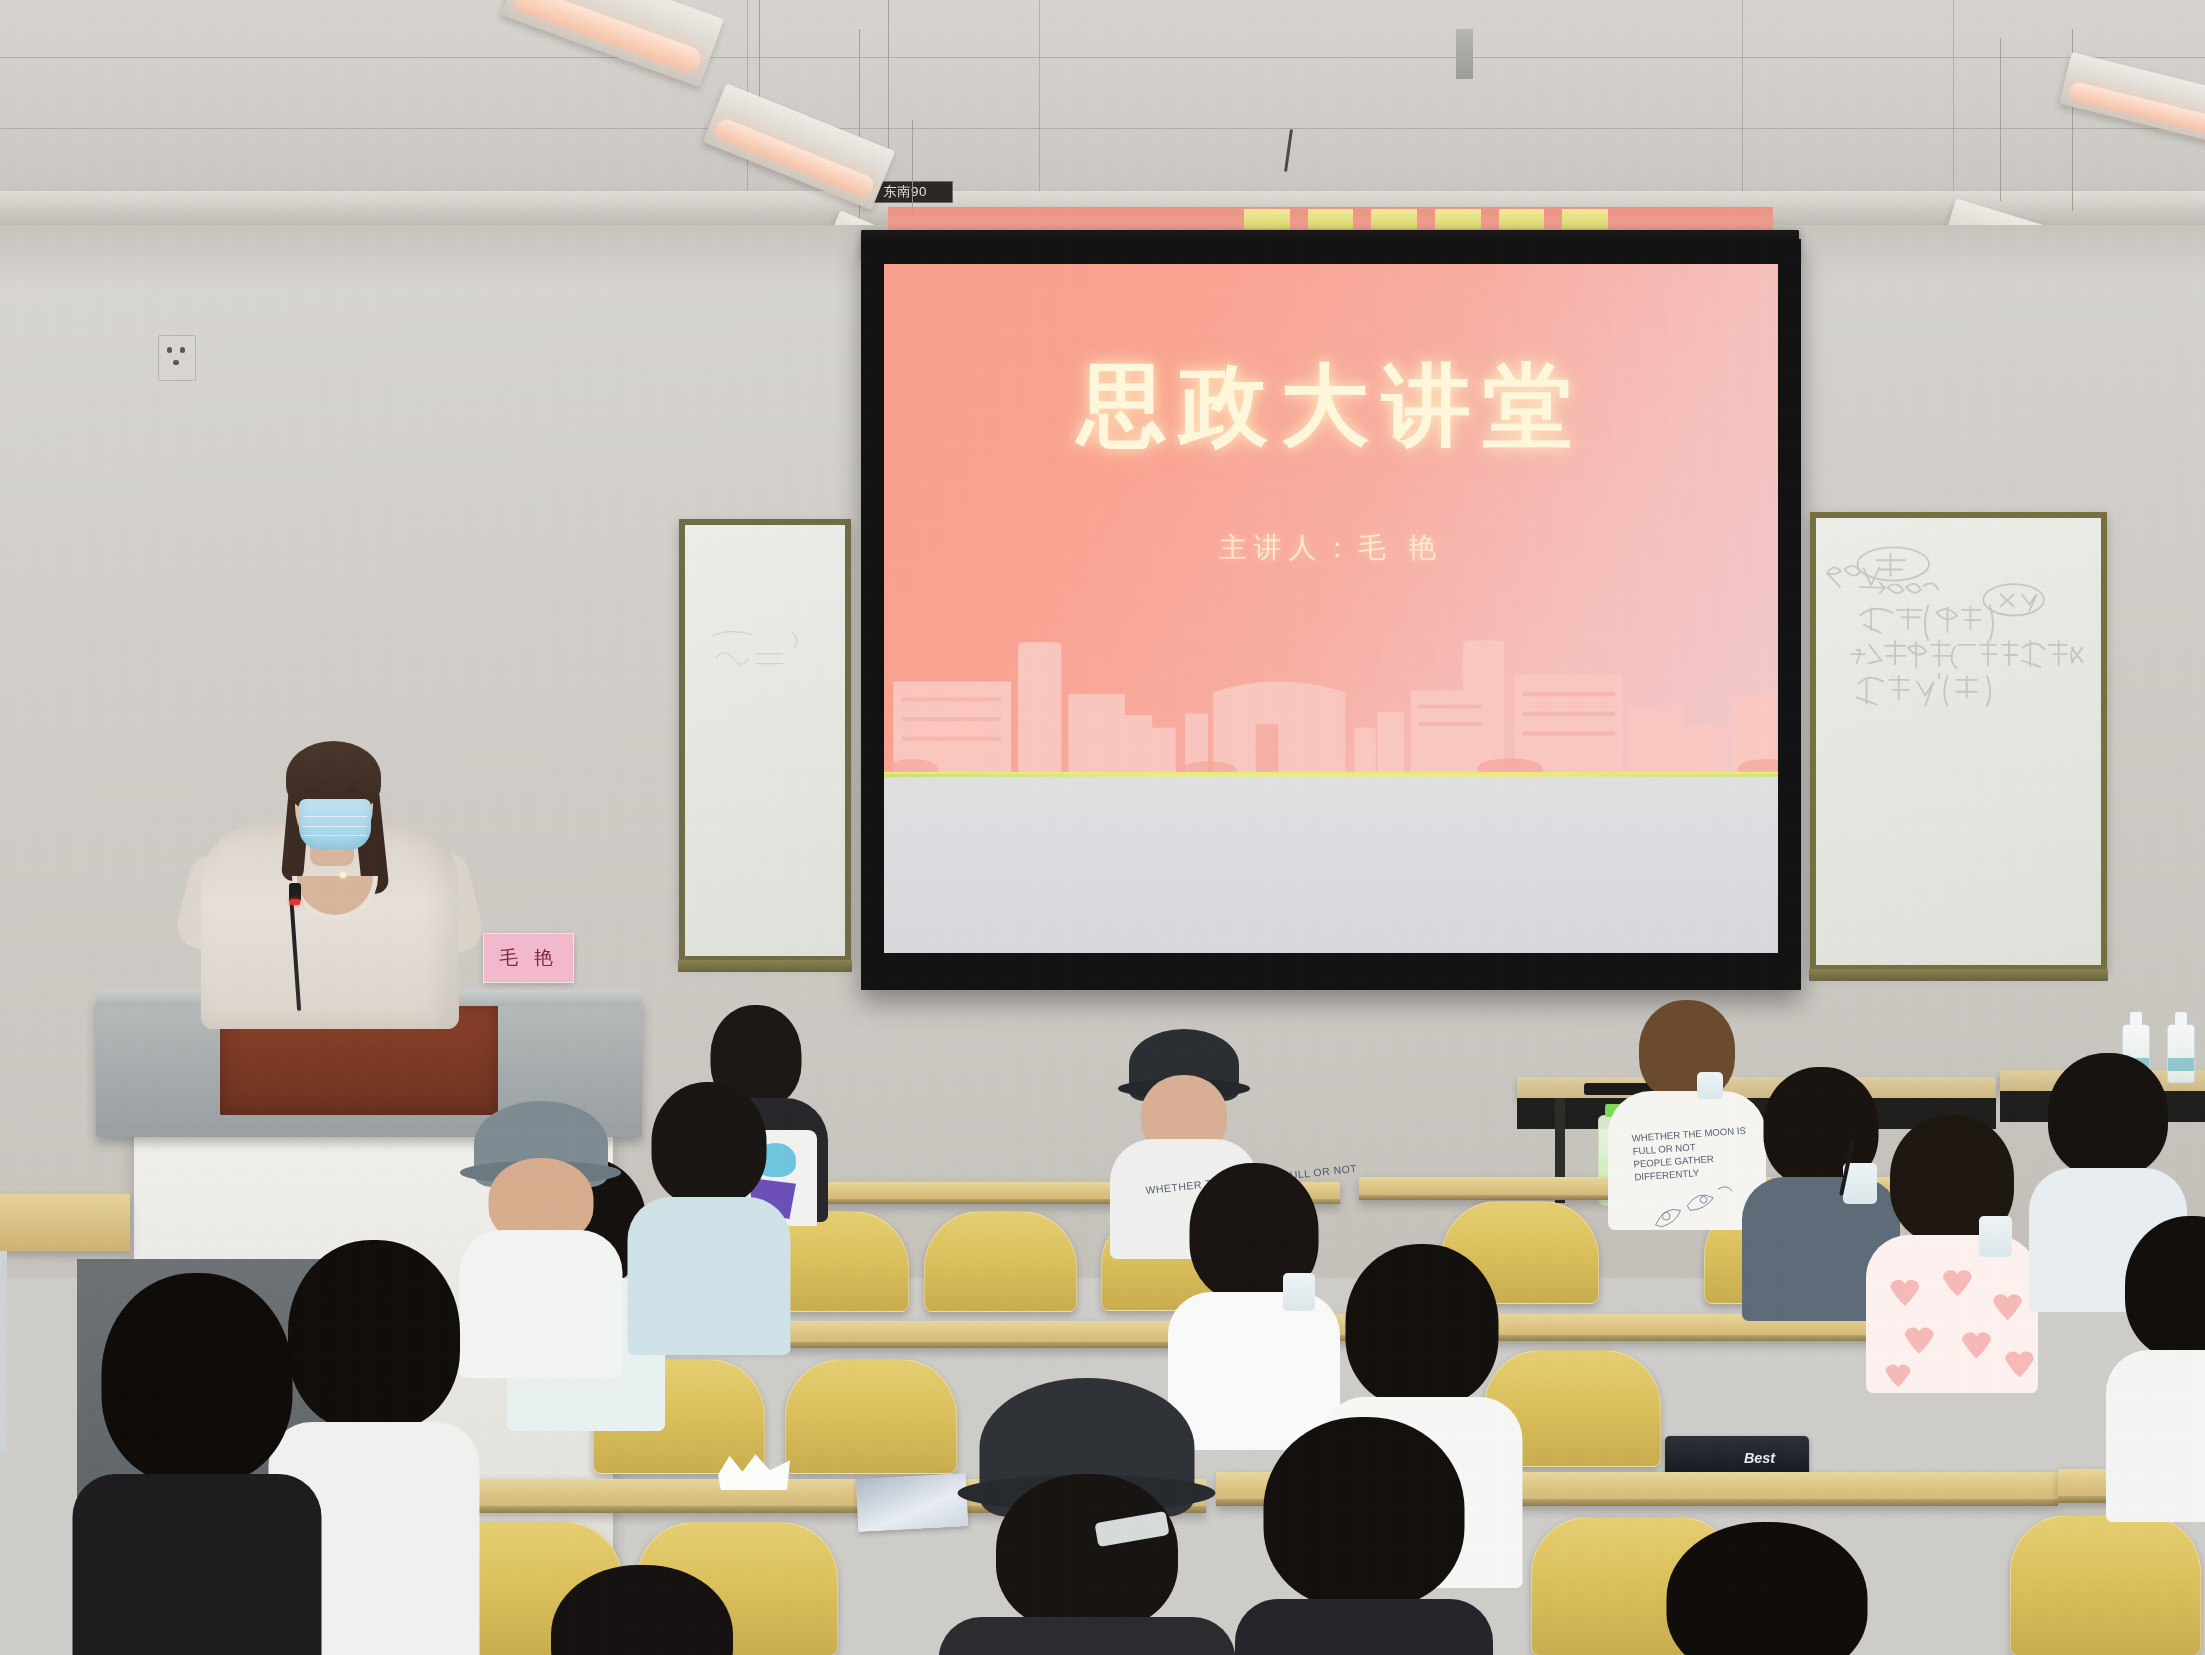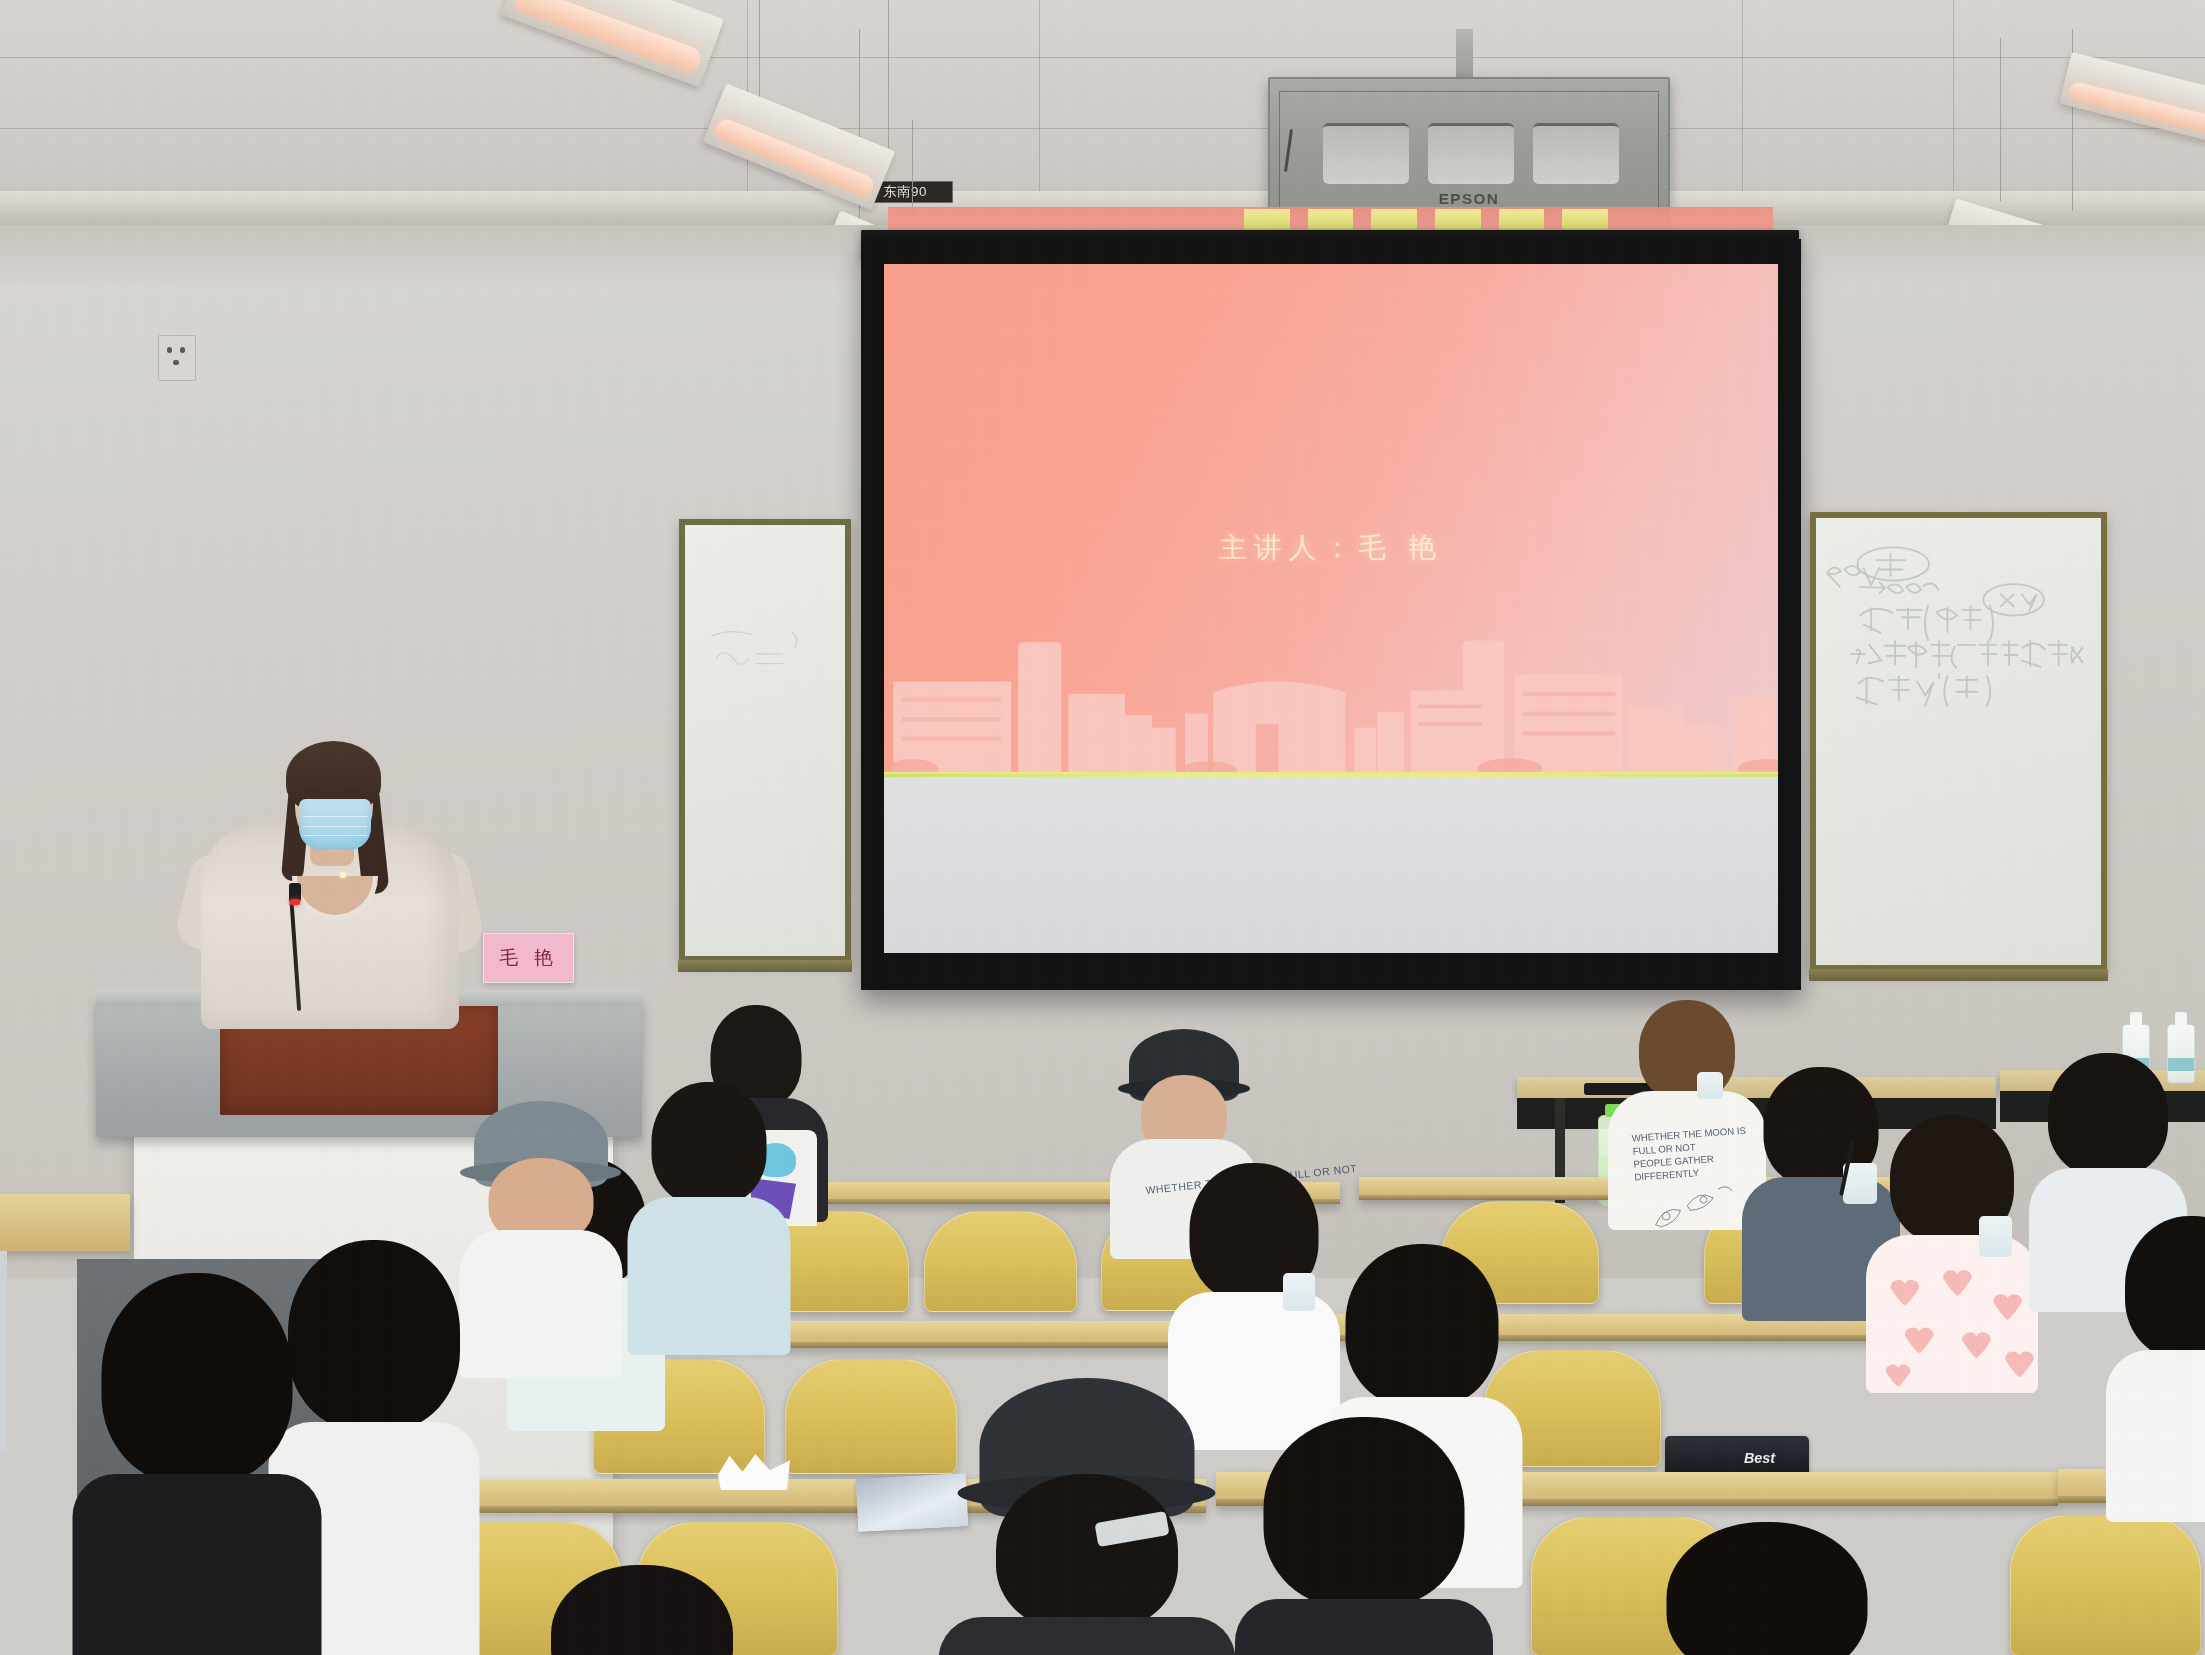--- a/index.html
+++ b/index.html
@@ -423,27 +423,20 @@
 
   <div class="wall"></div>
   <div class="wall-upper-band"></div>
   <div class="outlet">
     <i style="left:22%"></i>
       <i style="left:58%"></i>
     <i style="left:40%;top:54%"></i>
   </div>
 
   <div class="proj-mount"></div>
-  <div class="projector-cage">
-    <div class="inner-frame"></div>
-    <div class="proj-slot" style="left:53px;"></div>
-    <div class="proj-slot" style="left:158px;"></div>
-    <div class="proj-slot" style="left:263px;"></div>
-    <div class="proj-body-label">EPSON</div>
-  </div>
   <div class="proj-cable"></div>
 
   <div class="spill-light"></div>
   <div class="spill-glyphs">
     <i></i>
       <i></i>
       <i></i>
       <i></i>
       <i></i>
       <i></i>
@@ -485,20 +478,21 @@
           <g fill="#f6a79b" opacity="0.7">
             <rect x="790" y="290" width="48" height="140"></rect>
             <ellipse cx="60" cy="418" rx="55" ry="30"></ellipse>
             <ellipse cx="690" cy="420" rx="60" ry="26"></ellipse>
             <ellipse cx="1330" cy="416" rx="70" ry="30"></ellipse>
             <ellipse cx="1876" cy="416" rx="62" ry="28"></ellipse>
           </g>
           <rect x="0" y="424" width="1900" height="8" fill="#e4ec84"></rect>
         </svg>
 
+        <div class="slide-title">思政大讲堂</div>
         <div class="slide-subtitle">主讲人：毛  艳</div>
       </div>
 
       <div class="slide-bottom">
         <div class="horizon-glow" style="top:0;bottom:auto;"></div>
       </div>
     </div>
   </div>
 
   <div class="board board-left">

